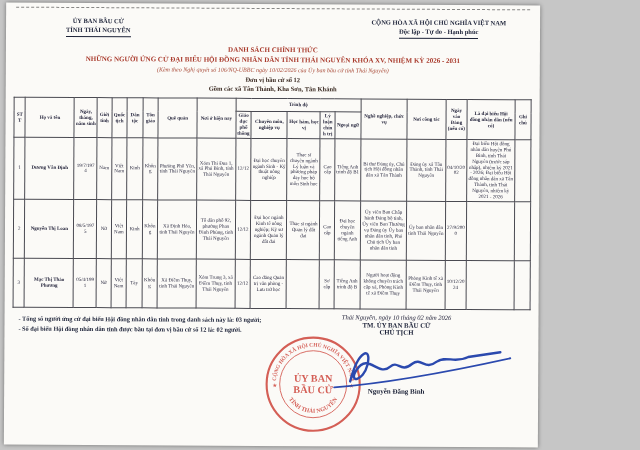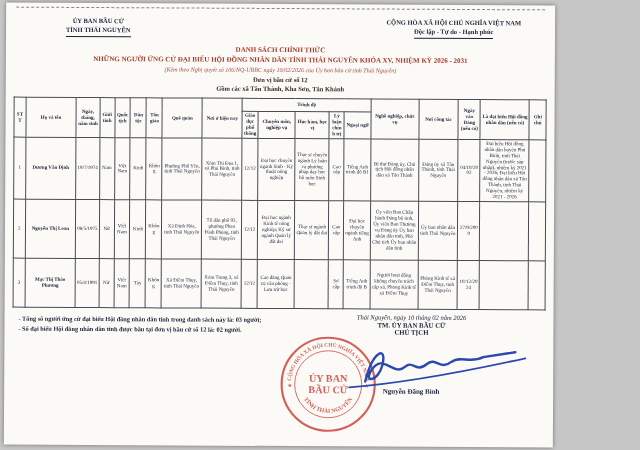--- a/index.html
+++ b/index.html
@@ -2,21 +2,21 @@
 <html><head>
 <meta charset="utf-8">
 <style>
   html,body{margin:0;padding:0;}
   body{
     width:640px;height:450px;overflow:hidden;
     background:#c6c6c6;
     font-family:"Liberation Serif","DejaVu Serif",serif;
     color:#23233a;
   }
-  .canvas{position:relative;width:544px;height:450px;padding-left:15px;}
+  .canvas{position:relative;width:544px;height:450px;}
   .page{
     position:absolute;left:5px;top:4px;right:5px;bottom:4px;
     background:#fbfaf7;
     transform:rotate(0.3deg);
     box-shadow:0 0 4px rgba(0,0,0,.45);
     padding:8px 8px 0 8px;box-sizing:border-box;
   }
   .scan-line{position:absolute;left:10px;right:10px;top:4px;border-top:1.5px dashed rgba(40,40,40,.55);}
   
   .hdr{display:flex;justify-content:space-between;margin-top:6px;}

